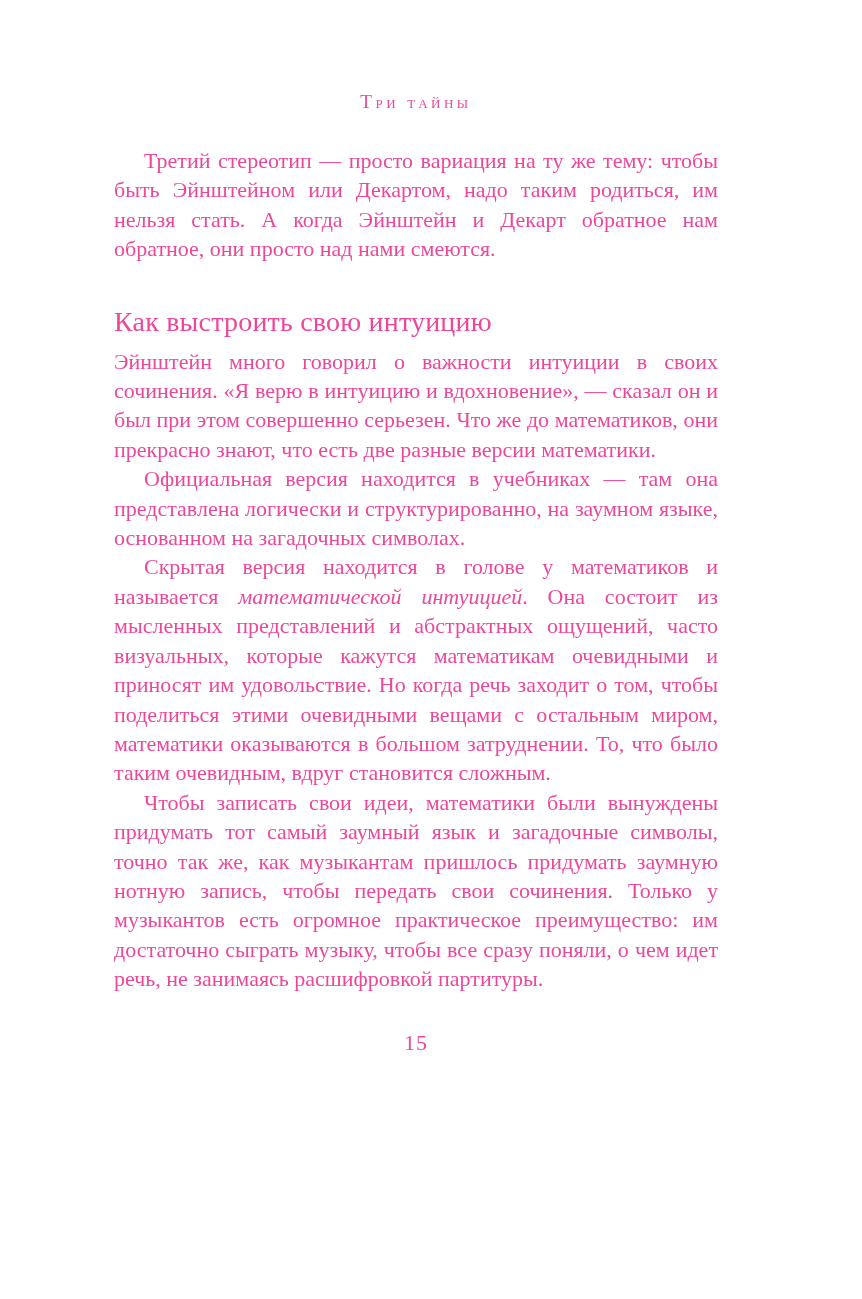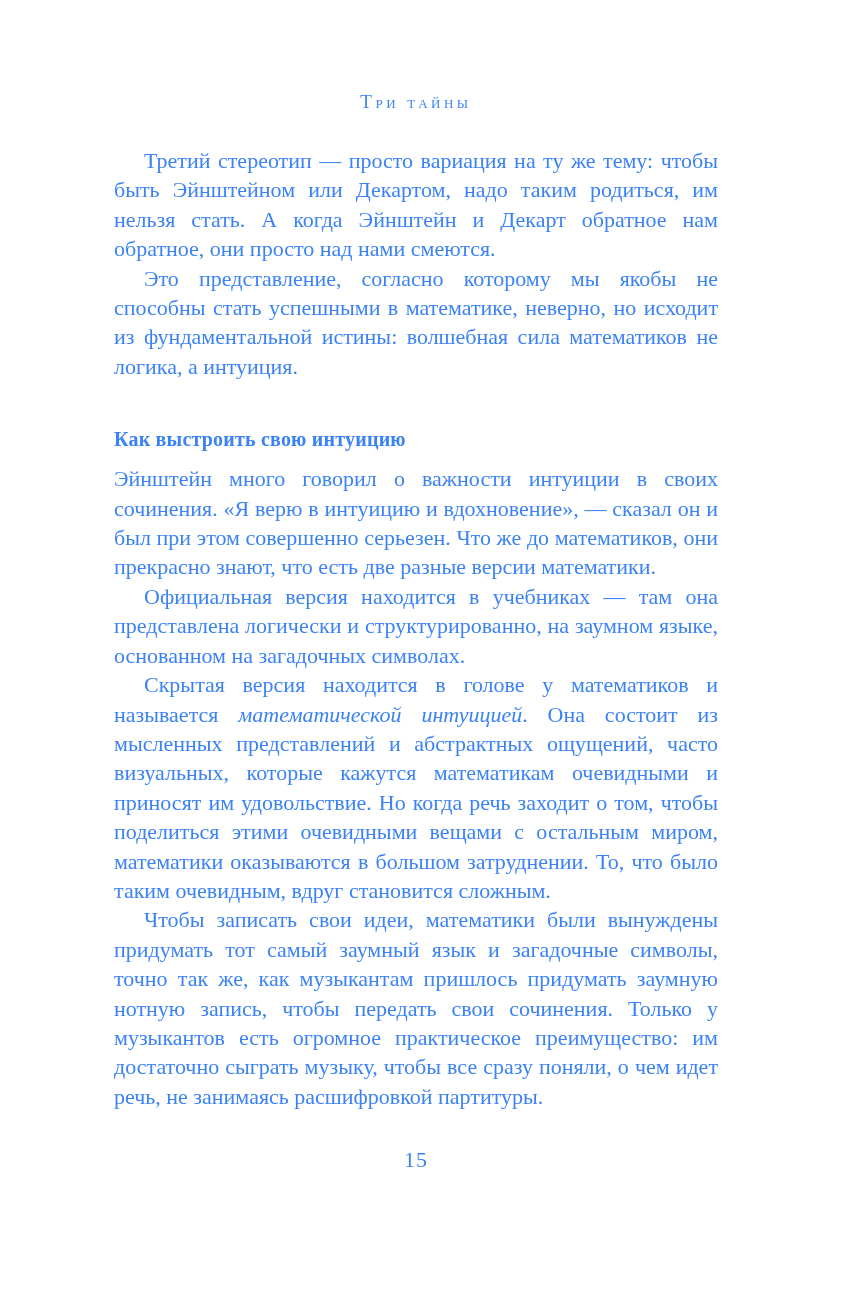--- a/index.html
+++ b/index.html
@@ -6,21 +6,21 @@
     margin: 0;
     padding: 0;
     background: #ffffff;
   }
   .page {
     position: relative;
     width: 862px;
     height: 1299px;
     box-sizing: border-box;
     background: #ffffff;
-    color: #3b82f6;
+    color: #ec4899;
     font-family: "Liberation Serif", "DejaVu Serif", serif;
     padding: 93px 144px 0 114px;
     overflow: hidden;
   }
   .running-head {
     text-align: center;
     font-variant: small-caps;
     letter-spacing: 3.5px;
     font-size: 19px;
     line-height: 18px;
@@ -30,22 +30,22 @@
     margin: 0;
     font-size: 22px;
     line-height: 29.4px;
     text-align: justify;
     hyphens: auto;
     -webkit-hyphens: auto;
   }
   .indent { text-indent: 30px; }
   .first-par { margin-top: 35px; }
   .section-heading {
-    font-size: 20px;
-    font-weight: bold;
+    font-size: 28px;
+    font-weight: normal;
     line-height: 36px;
     margin: 40px 0 7px 0;
     letter-spacing: 0.2px;
   }
   .ital { font-style: italic; }
   .page-number {
     text-align: center;
     font-size: 22px;
     line-height: 21px;
     margin-top: 38px;
@@ -54,21 +54,20 @@
 </style>
 </head>
 <body>
 
 <div class="page">
 
   <div class="running-head">Три тайны</div>
 
   <p class="body-par indent first-par">Третий стереотип — просто вариация на ту же тему: чтобы быть Эйнштейном или Декартом, надо таким родиться, им нельзя стать. А когда Эйнштейн и Декарт обратное нам обратное, они просто над нами смеются.</p>
 
-  <p class="body-par indent">Это представление, согласно которому мы якобы не способны стать успешными в математике, неверно, но исходит из фундаментальной истины: волшебная сила математиков не логика, а интуиция.</p>
 
   <h2 class="section-heading">Как выстроить свою интуицию</h2>
 
   <p class="body-par">Эйнштейн много говорил о важности интуиции в своих сочинения. «Я верю в интуицию и вдохновение», — сказал он и был при этом совершенно серьезен. Что же до математиков, они прекрасно знают, что есть две разные версии математики.</p>
 
   <p class="body-par indent">Официальная версия находится в учебниках — там она представлена логически и структурированно, на заумном языке, основанном на загадочных символах.</p>
 
   <p class="body-par indent"><span>Скрытая версия находится в голове у математиков и называется </span><em class="ital">математической интуицией</em><span>. Она состоит из мысленных представлений и абстрактных ощущений, часто визуальных, которые кажутся математикам очевидными и приносят им удовольствие. Но когда речь заходит о том, чтобы поделиться этими очевидными вещами с остальным миром, математики оказываются в большом затруднении. То, что было таким очевидным, вдруг становится сложным.</span></p>
 
   <p class="body-par indent">Чтобы записать свои идеи, математики были вынуждены придумать тот самый заумный язык и загадочные символы, точно так же, как музыкантам пришлось придумать заумную нотную запись, чтобы передать свои сочинения. Только у музыкантов есть огромное практическое преимущество: им достаточно сыграть музыку, чтобы все сразу поняли, о чем идет речь, не занимаясь расшифровкой партитуры.</p>

